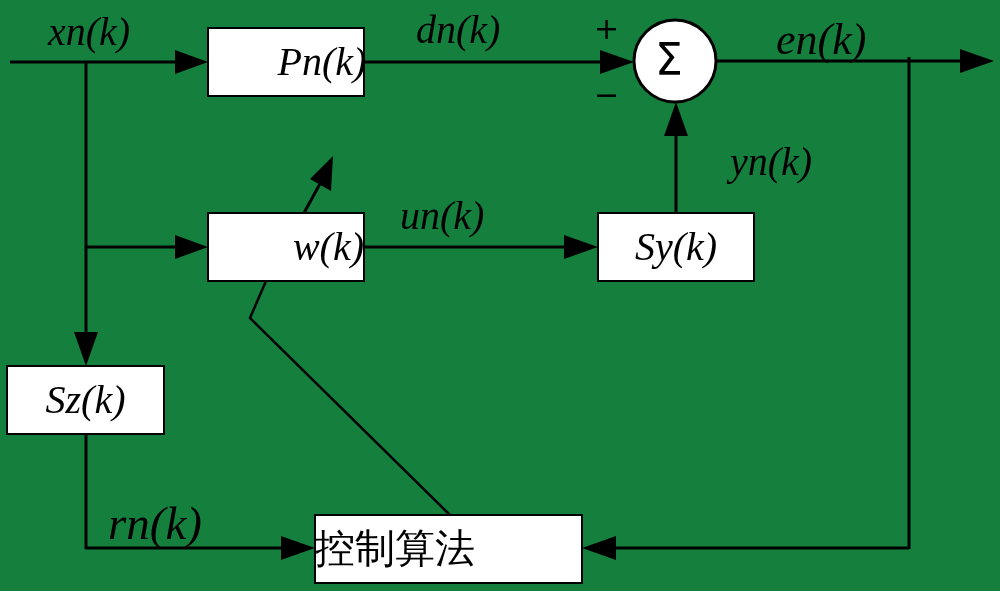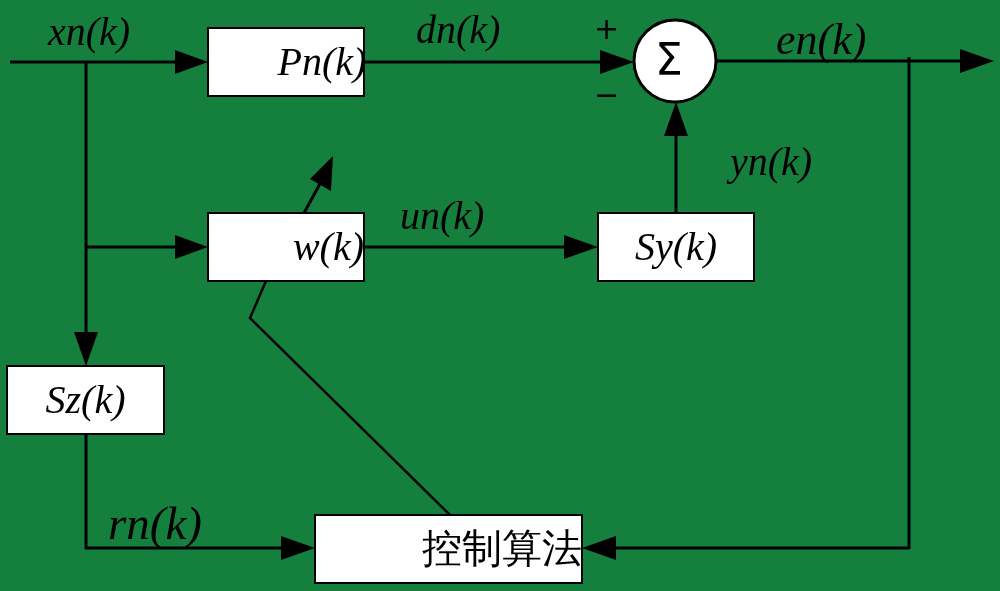--- a/index.html
+++ b/index.html
@@ -76,14 +76,14 @@
   <div class="lbl" style="left:108px; top:500px; font-size:47px;">rn(k)</div>
 
   <div class="sign" style="left:594px; top:14px;">+</div>
   <div class="sign" style="left:594px; top:80px;">−</div>
   <div class="lbl" style="left:655px; top:38px; font-size:44px; font-style:normal; font-family:'DejaVu Sans', sans-serif;">Σ</div>
 
   <div class="lbl blk-text" style="left:208px; top:42px; width:156px; text-align:center;padding-left:36px;">Pn(k)</div>
   <div class="lbl blk-text" style="left:208px; top:227px; width:156px; text-align:right;">w(k)</div>
   <div class="lbl blk-text" style="left:7px; top:380px; width:157px; text-align:center;">Sz(k)</div>
   <div class="lbl blk-text" style="left:598px; top:227px; width:156px; text-align:center;">Sy(k)</div>
-  <div class="lbl cn-text" style="left:315px; top:528px; width:267px; text-align:right;">控制算法</div>
+  <div class="lbl cn-text" style="left:315px; top:528px; width:267px; text-align:left;">控制算法</div>
 </div>
 
 </body></html>

